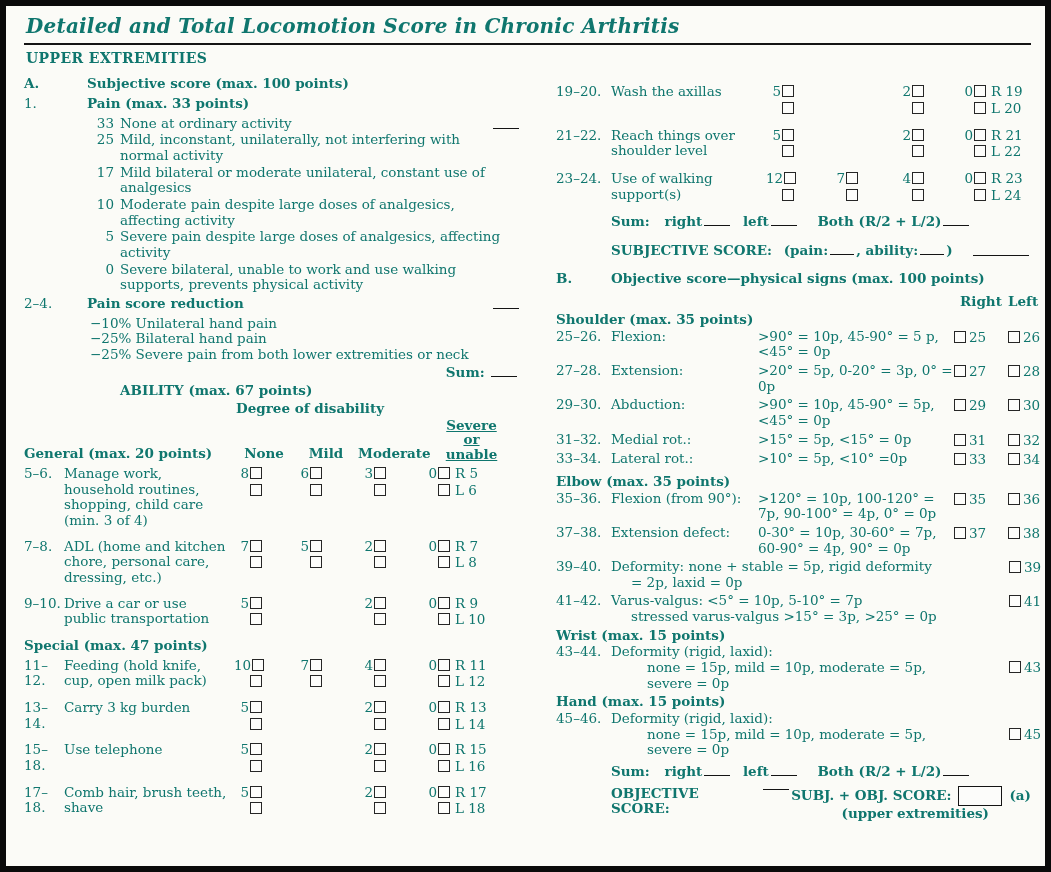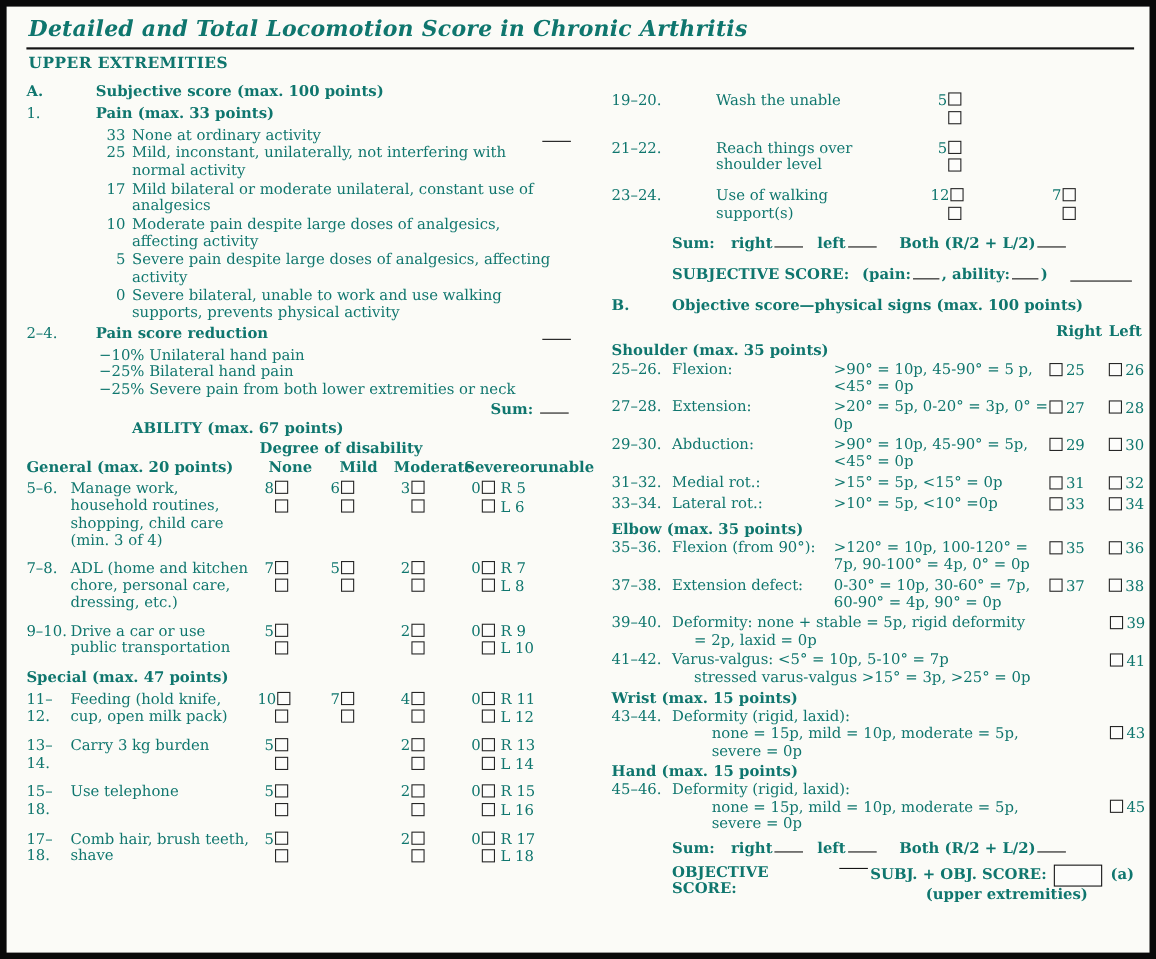--- a/index.html
+++ b/index.html
@@ -34,35 +34,35 @@
   
   .pred{margin-left:66px;}
   .sumr{text-align:right;margin:2px 2px 3px 0;}
   
   .abil{margin:3px 0 1px 96px;}
   .degree{margin:2px 0 0 212px;}
   .agrid{display:grid;grid-template-columns:40px 170px 60px 64px 64px 1fr;}
   .ahead{align-items:end;margin-top:1px;}
   .g12{grid-column:1/3;}
   .ch{text-align:center;}
-  .sev{display:flex;flex-direction:row;align-items:center;line-height:1.1;}
+  .sev{display:flex;flex-direction:column;align-items:center;line-height:1.1;text-decoration:underline;}
   .gh{font-weight:bold;margin:6px 0 1px;}
   
   .arow{margin:4px 0 10px;}
   .aid{}
   .albl{padding-right:6px;}
   .acell{white-space:nowrap;}
   .l1{display:block;}
   .l2{display:block;padding-left:16px;margin-top:1px;}
   .n{display:inline-block;min-width:15px;text-align:right;margin-right:1px;}
   .cb{display:inline-block;width:10px;height:10px;border:1.3px solid #262626;background:#fdfdfb;vertical-align:-1px;}
   .rl{padding-left:5px;}
   
   .rgrid{display:grid;grid-template-columns:55px 155px 64px 66px 62px 1fr;}
-  .rcol .arow{margin:2px 0 11px;gap:40px;}
+  .rcol .arow{margin:2px 0 11px;}
   
   .sline{font-weight:bold;margin:4px 0 4px 55px;white-space:nowrap;}
   .ml10{margin-left:10px;} .ml6{margin-left:6px;} .ml14{margin-left:14px;} .ml8{margin-left:7px;}
   .subjline{margin-top:13px;margin-bottom:6px;}
   
   .ogrid{display:grid;grid-template-columns:55px 147px 196px 54px 1fr;}
   .ogridw{display:grid;grid-template-columns:55px 398px 54px 1fr;}
   .oheads{margin:8px 0 0;}
   .osect{font-weight:bold;margin:2px 0 1px;}
   .orow{margin-bottom:3px;align-items:start;}
@@ -296,21 +296,21 @@
       </div>
 
     </div>
 
     <div class="rcol">
 
       <div style="height:9px"></div>
 
       <div class="rgrid arow">
         <span class="aid">19–20.</span>
-        <span class="albl">Wash the unable</span>
+        <span class="albl">Wash the axillas</span>
         <span class="acell">
           <span class="l1"><i class="n">5</i><b class="cb"></b></span>
           <span class="l2"><b class="cb"></b></span>
         </span>
         <span class="acell"></span>
         <span class="acell">
           <span class="l1"><i class="n">2</i><b class="cb"></b></span>
           <span class="l2"><b class="cb"></b></span>
         </span>
         <span class="acell">

